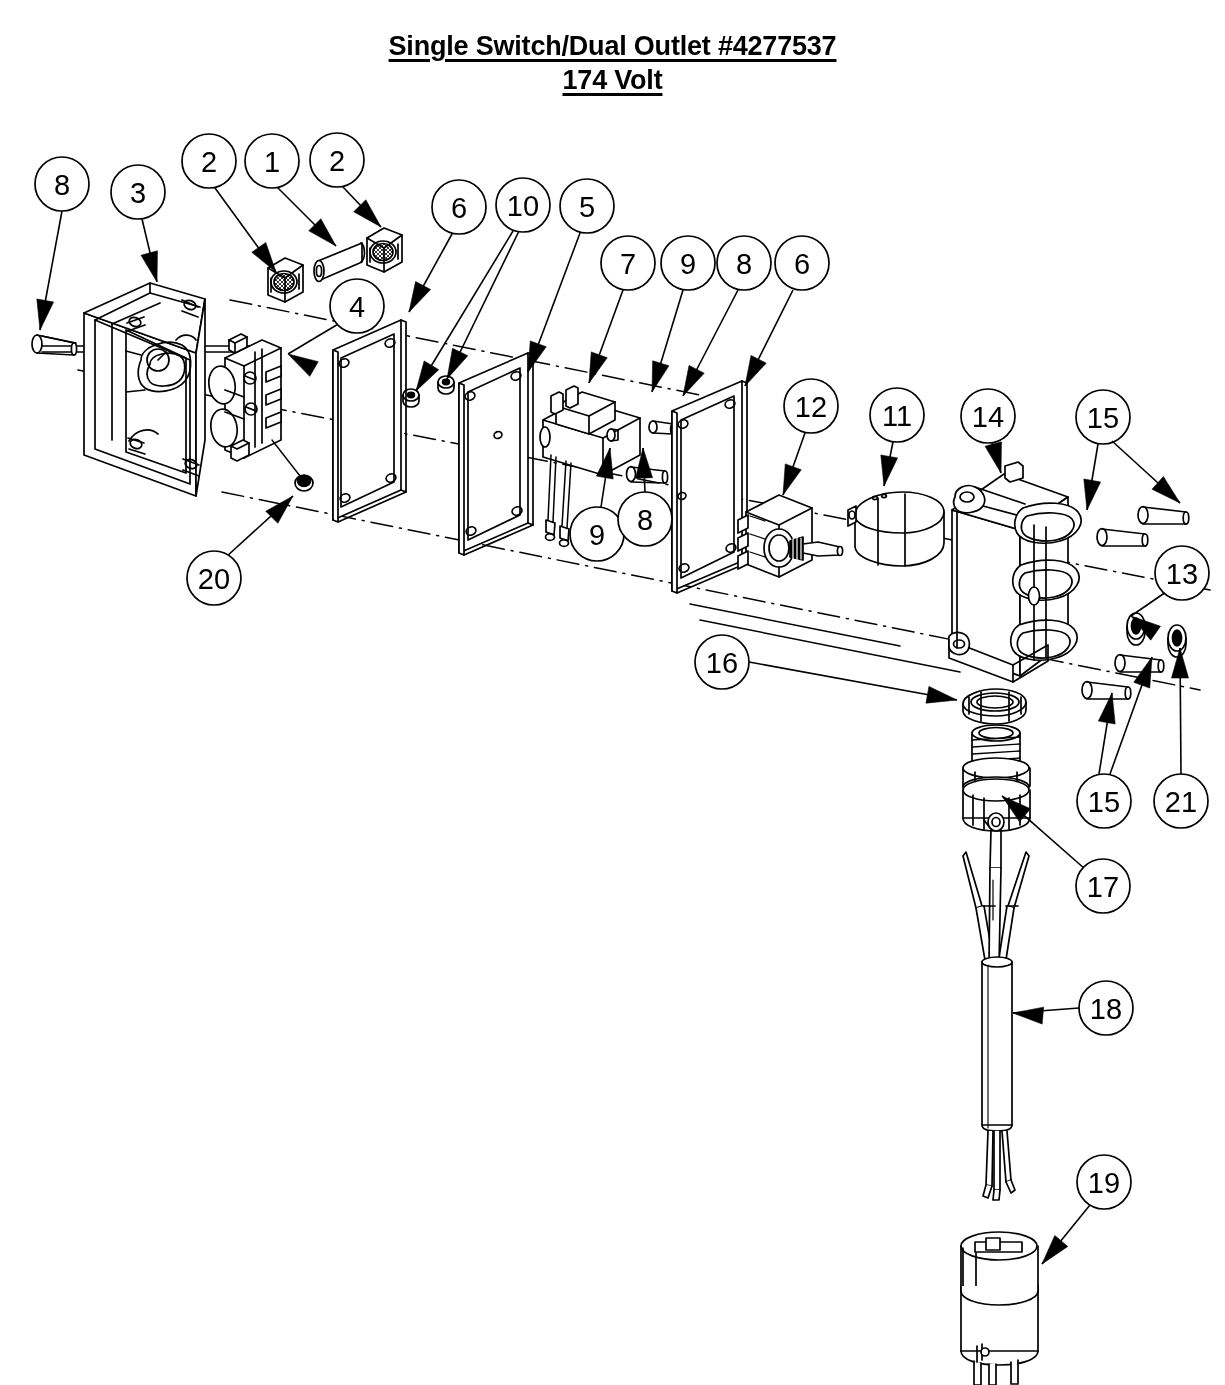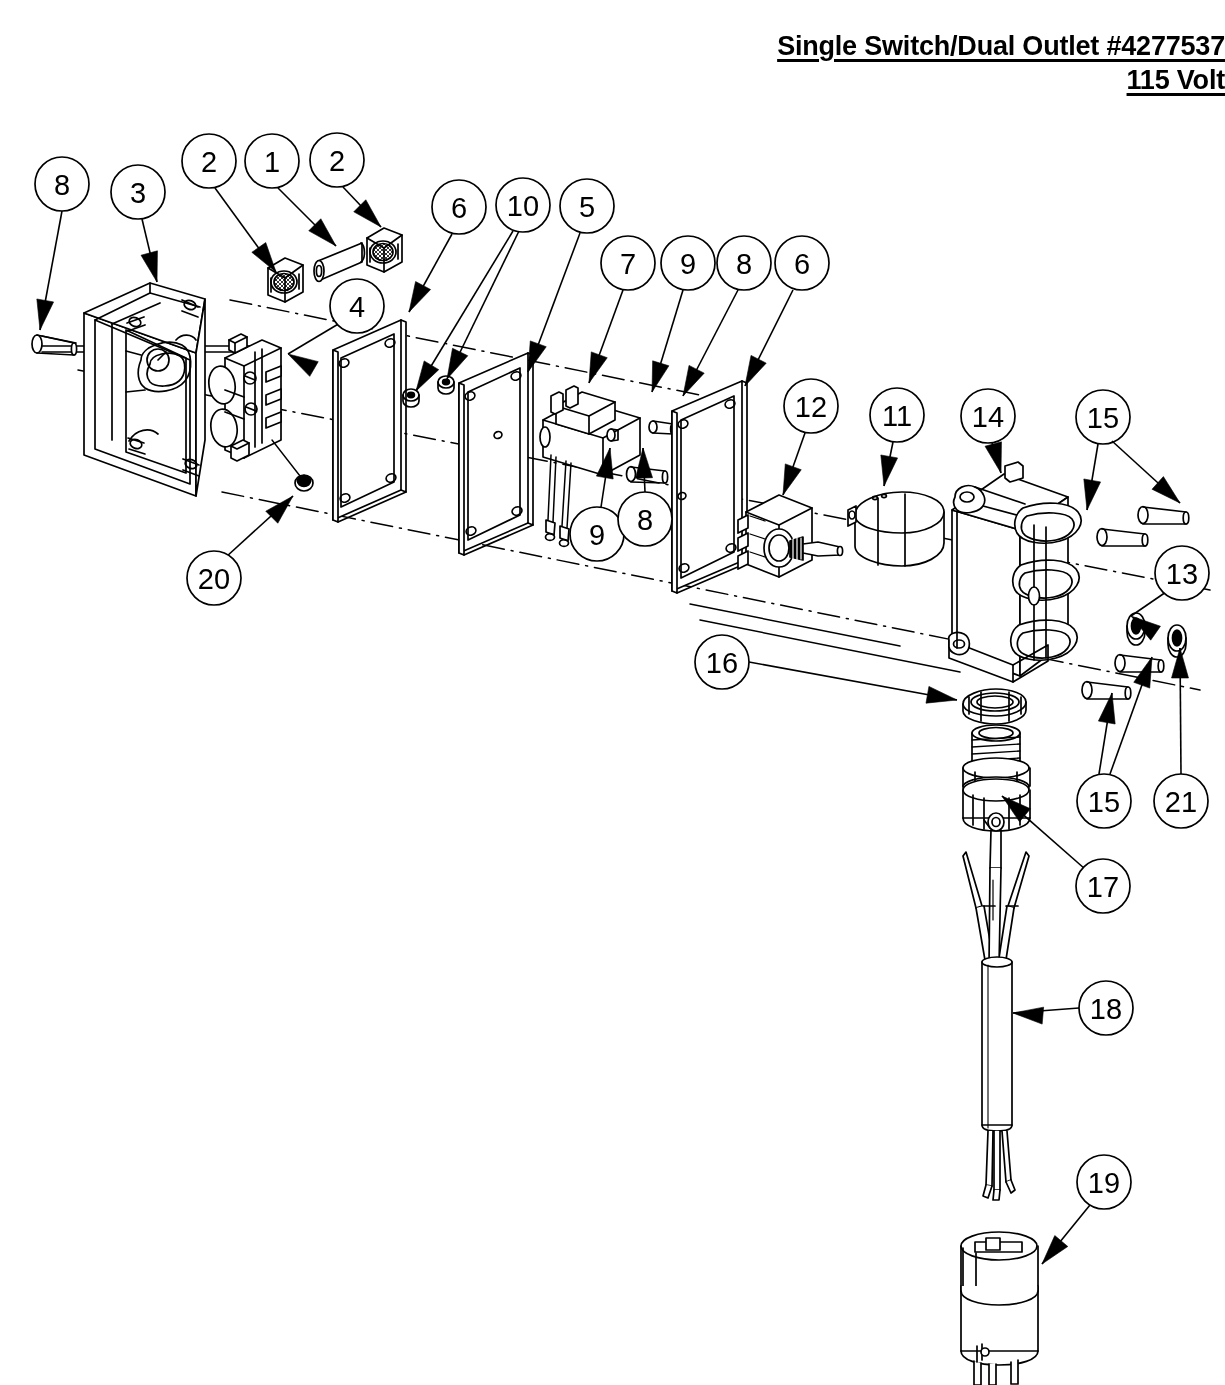--- a/index.html
+++ b/index.html
@@ -19,21 +19,21 @@
     position: relative;
     width: 1225px;
     height: 1385px;
     background: #ffffff;
   }
   .title-block {
     position: absolute;
     top: 30px;
     left: 0;
     width: 1225px;
-    text-align: right;
+    text-align: center;
     pointer-events: none;
   }
   .title-line {
     display: inline-block;
     font-size: 27px;
     font-weight: bold;
     color: #000000;
     letter-spacing: -0.2px;
     text-decoration: underline;
     text-decoration-thickness: 3px;
@@ -54,21 +54,21 @@
     dominant-baseline: central;
   }
 </style>
 </head>
 <body>
 
 <div id="sheet">
 
   <div class="title-block">
     <div class="title-line">Single Switch/Dual Outlet #4277537</div><br>
-    <div class="title-line">115 Volt</div>
+    <div class="title-line">174 Volt</div>
   </div>
 
   <svg id="art" width="1225" height="1385" viewBox="0 0 1225 1385">
     <defs>
       <marker id="noop"></marker>
       <pattern id="knurl" width="4" height="4" patternUnits="userSpaceOnUse">
         <path d="M0,0 L4,4 M0,4 L4,0" stroke="#000" stroke-width="0.8"></path>
       </pattern>
     </defs>
 

